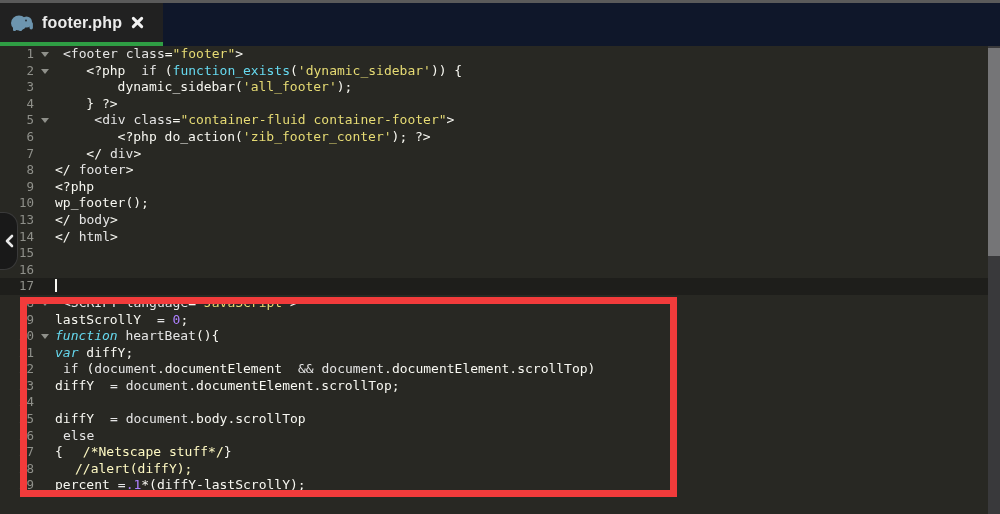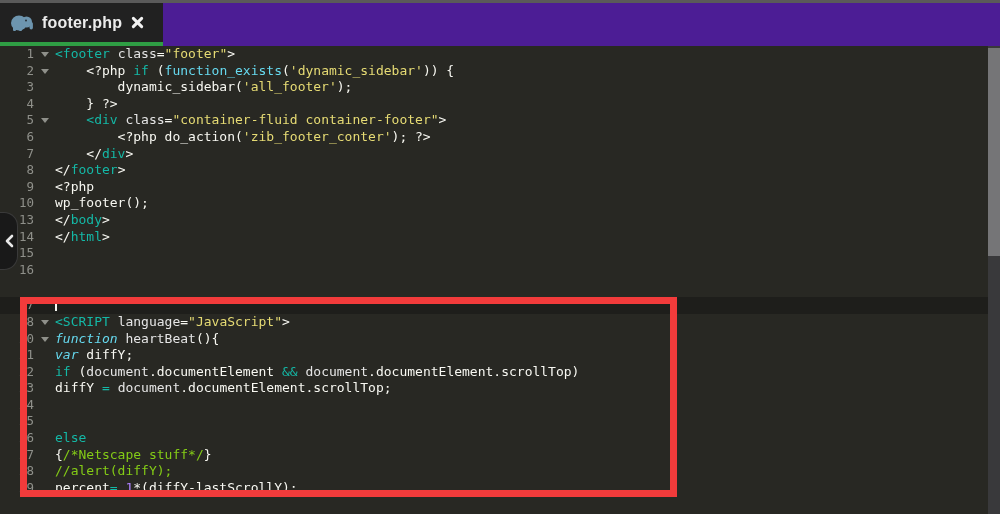--- a/index.html
+++ b/index.html
@@ -3,55 +3,55 @@
 <meta charset="utf-8">
 <style>
   html,body{margin:0;padding:0;background:#111;}
   #app{
     position:relative;width:1000px;height:514px;overflow:hidden;
     background:#282823;font-family:"DejaVu Sans Mono","Liberation Mono",monospace;
   }
   
   #top-strip{position:absolute;left:0;top:0;width:1000px;height:3px;background:#5a5a5a;}
   
-  #tab-bar{position:absolute;left:0;top:3px;width:1000px;height:43px;background:#4c1d95;}
+  #tab-bar{position:absolute;left:0;top:3px;width:1000px;height:43px;background:#0f172a;}
   #active-tab{
     position:absolute;left:0;top:0;width:163px;height:43px;background:#212121;
     display:flex;align-items:center;gap:8px;padding:0 10px;box-sizing:border-box;
     border-bottom:4px solid #2f9e44;cursor:default;
   }
   #active-tab .tab-title{
     color:#ececec;font-family:"Liberation Sans","DejaVu Sans",sans-serif;
     font-size:16px;font-weight:bold;letter-spacing:.2px;white-space:nowrap;
   }
   .php-icon{width:24px;height:17px;flex:0 0 auto;}
   .close-x{width:15px;height:15px;flex:0 0 auto;cursor:pointer;}
   
   #editor{position:absolute;left:0;top:46px;width:988px;height:468px;overflow:hidden;}
   .row{display:flex;height:16.6px;line-height:16.6px;font-size:13px;position:relative;}
-  .row.active{background:#1e1e1b;margin-top:19px;}
+  .row.active{background:#1e1e1b;}
   .gutter-num{
     flex:0 0 34px;text-align:right;color:#8f908a;user-select:none;
     font-size:12.5px;
   }
   .fold{flex:0 0 21px;position:relative;}
   .fold.on::after{
     content:"";position:absolute;left:7px;top:6px;width:0;height:0;
     border-left:4px solid transparent;border-right:4px solid transparent;
     border-top:5px solid #8f908a;
   }
   .code{white-space:pre;color:#f8f8f2;}
   .tok-fg{color:#f8f8f2;}
-  .tok-pink{color:#14b8a6;}
+  .tok-pink{color:#e5e5e5;margin-left:8px;}
   .tok-green{color:#e5e5e5;}
   .tok-yellow{color:#e6db74;}
   .tok-cyan{color:#66d9ef;}
   .tok-cyani{color:#66d9ef;font-style:italic;margin-top:38px;}
   .tok-purple{color:#ae81ff;}
-  .tok-gray{color:#84cc16;}
+  .tok-gray{color:#fef9c3;margin-left:20px;}
   .cursor{
     display:inline-block;width:2px;height:13px;background:#f8f8f2;
     vertical-align:-2px;
   }
   
   #red-box{
     position:absolute;left:20px;top:297px;width:657px;height:200px;
     border:7px solid #f23b3b;box-sizing:border-box;z-index:5;pointer-events:none;
   }
   
@@ -170,20 +170,25 @@
         <span class="gutter-num">17</span>
         <span class="fold"></span>
         <span class="code"><span class="cursor"></span></span>
       </div>
       <div class="row">
         <span class="gutter-num">18</span>
         <span class="fold on"></span>
         <span class="code"><span class="tok-pink">&lt;SCRIPT</span><span class="tok-fg"> </span><span class="tok-green">language</span><span class="tok-fg">=</span><span class="tok-yellow">"JavaScript"</span><span class="tok-fg">&gt;</span></span>
       </div>
       <div class="row">
+        <span class="gutter-num">19</span>
+        <span class="fold"></span>
+        <span class="code"><span class="tok-fg">lastScrollY </span><span class="tok-pink">=</span><span class="tok-fg"> </span><span class="tok-purple">0</span><span class="tok-fg">;</span></span>
+      </div>
+      <div class="row">
         <span class="gutter-num">20</span>
         <span class="fold on"></span>
         <span class="code"><span class="tok-cyani">function</span><span class="tok-fg"> </span><span class="tok-green">heartBeat</span><span class="tok-fg">(){</span></span>
       </div>
       <div class="row">
         <span class="gutter-num">21</span>
         <span class="fold"></span>
         <span class="code"><span class="tok-cyani">var</span><span class="tok-fg"> diffY;</span></span>
       </div>
       <div class="row">
@@ -196,20 +201,21 @@
         <span class="fold"></span>
         <span class="code"><span class="tok-fg">diffY </span><span class="tok-pink">=</span><span class="tok-fg"> </span><span class="tok-green">document</span><span class="tok-fg">.documentElement.scrollTop;</span></span>
       </div>
       <div class="row">
         <span class="gutter-num">24</span>
         <span class="fold"></span>
       </div>
       <div class="row">
         <span class="gutter-num">25</span>
         <span class="fold"></span>
+        <span class="code"><span class="tok-fg">diffY </span><span class="tok-pink">=</span><span class="tok-fg"> </span><span class="tok-green">document</span><span class="tok-fg">.body.scrollTop</span></span>
       </div>
       <div class="row">
         <span class="gutter-num">26</span>
         <span class="fold"></span>
         <span class="code"><span class="tok-pink">else</span></span>
       </div>
       <div class="row">
         <span class="gutter-num">27</span>
         <span class="fold"></span>
         <span class="code"><span class="tok-fg">{</span><span class="tok-gray">/*Netscape stuff*/</span><span class="tok-fg">}</span></span>

